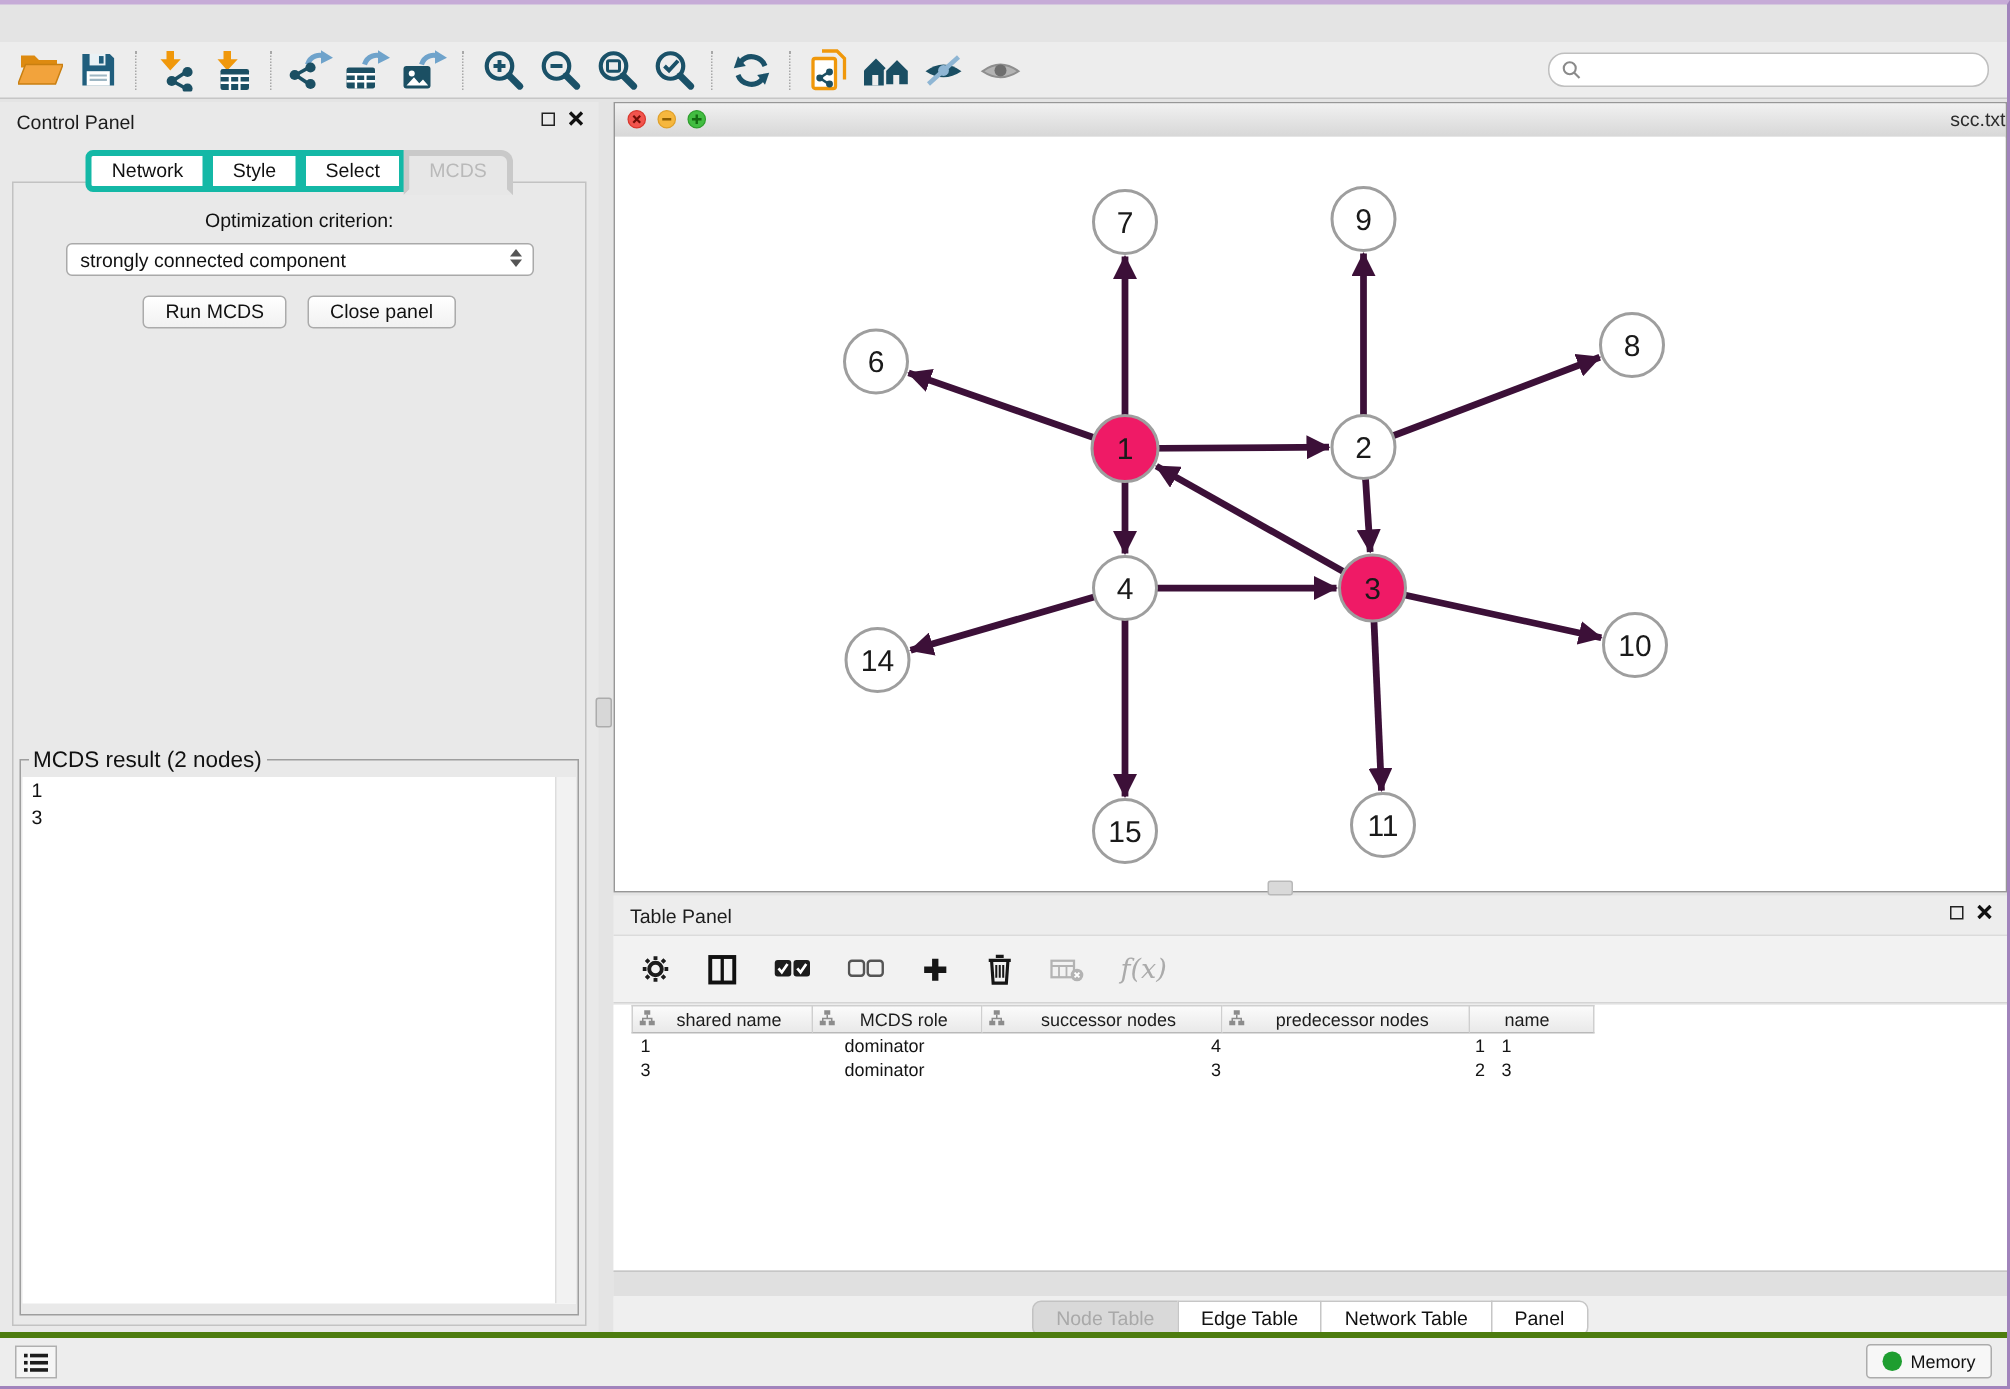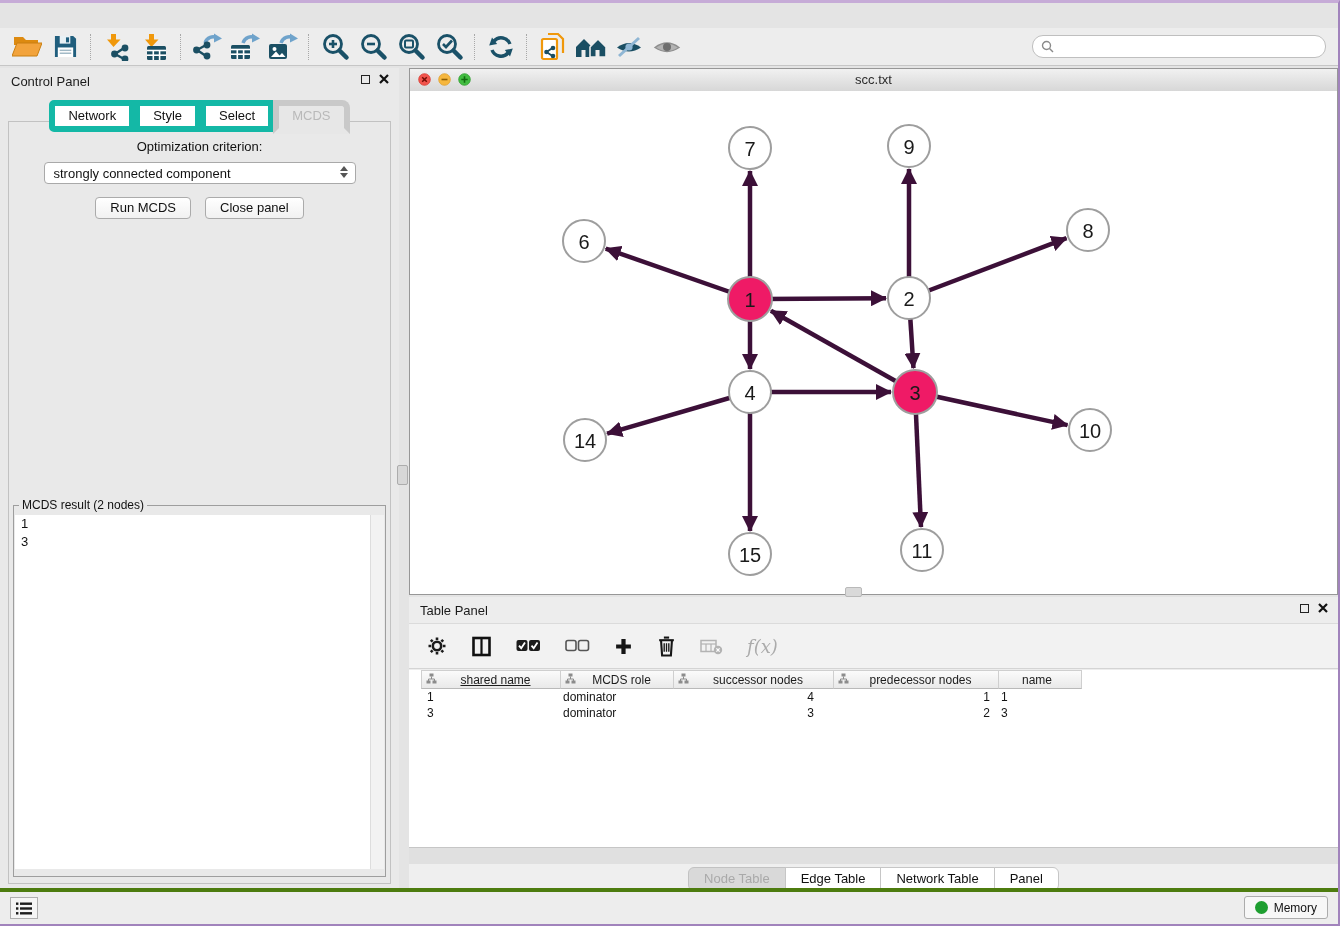--- a/index.html
+++ b/index.html
@@ -25,46 +25,46 @@
   .searchbox{position:relative;width:292px;height:21px;border:1px solid #BFBFBF;border-radius:11px;background:#fff;margin-right:4px;flex:0 0 auto;}
   .searchbox svg{position:absolute;left:8px;top:4px;}
   .searchbox input{position:absolute;left:26px;top:1px;right:8px;border:none;outline:none;height:17px;font-size:12px;background:transparent;width:calc(100% - 36px);}
   
   .cpanel{position:absolute;left:0;top:65px;width:399px;height:826px;background:#E9E9E9;}
   .panel-head{position:relative;height:26px;}
   .panel-head .pt{position:absolute;left:11px;top:6px;font-size:13px;color:#1C1C1C;}
   .panel-head .ctrls{position:absolute;right:10px;top:6px;display:flex;gap:9px;align-items:center;}
   .box-ico{display:inline-block;width:9px;height:9px;border:1.6px solid #222;box-sizing:border-box;}
   .cp-tabs{position:absolute;left:8px;right:8px;top:32px;height:22px;display:flex;justify-content:center;z-index:2;}
-  .cp-tab{height:20px;line-height:20px;padding:0 13px;font-size:13px;background:#fff;border:6px solid #14b8a6;margin-left:-1px;color:#111;cursor:default;}
+  .cp-tab{height:20px;line-height:20px;padding:0 13px;font-size:13px;background:#fff;border:4px solid #14b8a6;margin-left:-1px;color:#111;cursor:default;}
   .cp-tab:first-child{border-top-left-radius:5px;border-bottom-left-radius:5px;margin-left:0;}
   .cp-tab.sel{background:#E7E7E7;color:#B9B9B9;border-color:#C9C9C9;border-bottom-color:transparent;border-top-right-radius:8px;border-bottom-right-radius:0;height:22px;}
   .cp-content{position:absolute;left:8px;right:8px;top:53px;bottom:10px;border:1px solid #C2C2C2;background:#E9E9E9;}
   .opt-label{margin-top:17px;text-align:center;font-size:13px;color:#111;}
   .combo{position:relative;width:312px;height:22px;margin:8px auto 0;background:#fff;border:1px solid #A9A9A9;border-radius:4px;box-sizing:border-box;padding-left:11px;}
   .combo .val{position:absolute;left:9px;top:3px;font-size:13px;color:#111;}
   .combo .step{position:absolute;right:7px;top:3px;display:flex;flex-direction:column;gap:2px;}
   .combo .step i{width:0;height:0;border-left:4px solid transparent;border-right:4px solid transparent;}
   .combo .step .up{border-bottom:5px solid #555;}
   .combo .step .dn{border-top:5px solid #555;}
   .btn-row{margin-top:13px;display:flex;justify-content:center;gap:14px;}
   .btn{height:22px;line-height:20px;padding:0 14px;font-size:13px;color:#111;background:linear-gradient(#FFFFFF,#F1F1F1);
     border:1px solid #ABABAB;border-radius:4px;cursor:default;}
   .result-fs{position:absolute;left:4px;right:4px;top:376px;bottom:6px;border:1px solid #9E9E9E;margin:0;padding:0;}
-  .result-fs legend{font-size:12px;color:#111;margin-left:5px;padding:0 3px;}
+  .result-fs legend{font-size:15px;color:#111;margin-left:5px;padding:0 3px;}
   .result-box{position:absolute;left:1px;right:1px;top:3px;bottom:1px;background:#fff;overflow:hidden;}
   .result-box .ln{font-size:13px;color:#111;padding:1px 0 1px 6px;line-height:16px;}
   .result-scroll{position:absolute;right:0;top:0;bottom:0;width:13px;background:#F2F2F2;border-left:1px solid #DDDDDD;}
   
   .vsplit-handle{position:absolute;left:397px;top:462px;width:9px;height:18px;background:#D7D7D7;border:1px solid #ACACAC;border-radius:2px;z-index:5;}
   .hsplit-handle{position:absolute;left:845px;top:584px;width:15px;height:8px;background:#D9D9D9;border:1px solid #B9B9B9;border-radius:2px;z-index:5;}
   
   .netwin{position:absolute;left:409px;top:65px;width:929px;height:527px;border:1px solid #979797;background:#fff;box-sizing:border-box;}
   .netwin .wtitle{position:relative;height:22px;background:linear-gradient(#F1F1F1,#D7D7D7);border-bottom:1px solid #ABABAB;}
-  .netwin .wtitle .t{position:absolute;left:0;right:0;top:3px;text-align:center;font-size:13px;color:#2B2B2B;}
+  .netwin .wtitle .t{position:absolute;left:0;right:0;top:3px;text-align:right;font-size:13px;color:#2B2B2B;}
   .netwin .wtitle .tl{position:absolute;left:8px;top:4px;display:flex;gap:7px;}
   .canvas{position:absolute;left:0;top:22px;right:0;bottom:0;background:#fff;overflow:hidden;}
   
   .tpanel{position:absolute;left:409px;top:594px;width:929px;height:297px;background:#EDEDED;}
   .tp-toolbar{position:absolute;left:0;right:0;top:26px;height:46px;background:#F2F2F2;border-top:1px solid #DBDBDB;border-bottom:1px solid #D4D4D4;
     display:flex;align-items:center;gap:24px;padding-left:18px;box-sizing:border-box;}
   .tp-toolbar .ico{display:flex;align-items:center;justify-content:center;cursor:default;}
   .fx{font-family:"DejaVu Serif",serif;font-style:italic;font-size:18px;color:#ABABAB;}
   .tp-table{position:absolute;left:0;right:0;top:73px;height:177px;background:#fff;overflow:hidden;}
   .thead{display:flex;margin-left:12px;height:19px;}
@@ -435,21 +435,21 @@
           <line x1="6" y1="6" x2="6" y2="13.5" stroke="#B3B3B3" stroke-width="1.2"></line>
           <line x1="11" y1="6" x2="11" y2="13.5" stroke="#B3B3B3" stroke-width="1.2"></line>
           <circle cx="18" cy="12" r="4.2" fill="#B3B3B3"></circle>
           <path d="M16.4 10.4 l3.2 3.2 M19.6 10.4 l-3.2 3.2" stroke="#fff" stroke-width="1.3"></path>
         </svg>
       </span>
       <span class="ico fx">f(x)</span>
     </div>
     <div class="tp-table">
       <div class="thead" id="tbl-head">
-          <div class="th" style="width: 140px; text-decoration: underline;">
+          <div class="th" style="width: 121px;">
             <span><svg width="11" height="11" viewBox="0 0 11 11">
                 <path d="M5.5 3.5 V6 M2.5 8 V6 H8.5 V8" fill="none" stroke="#8C8C8C" stroke-width="1"></path>
                 <rect x="3.5" y="0.5" width="4" height="3" fill="#8C8C8C"></rect>
                 <rect x="0.5" y="7.5" width="4" height="3" fill="#8C8C8C"></rect>
                 <rect x="6.5" y="7.5" width="4" height="3" fill="#8C8C8C"></rect>
               </svg></span>
             <span class="lbl">shared name</span>
           </div>
           <div class="th" style="width: 113px;">
             <span><svg width="11" height="11" viewBox="0 0 11 11">

